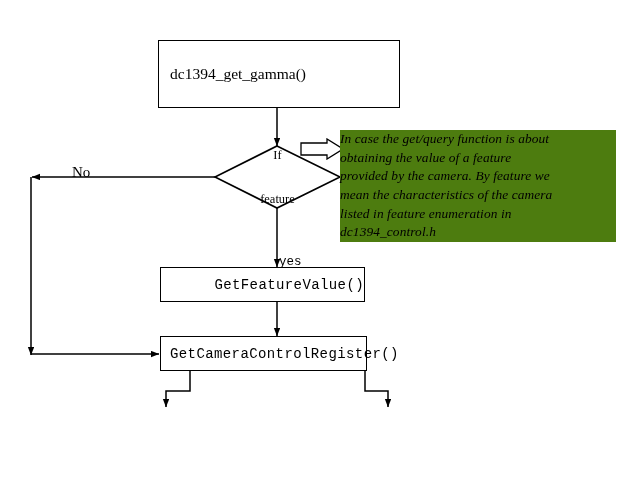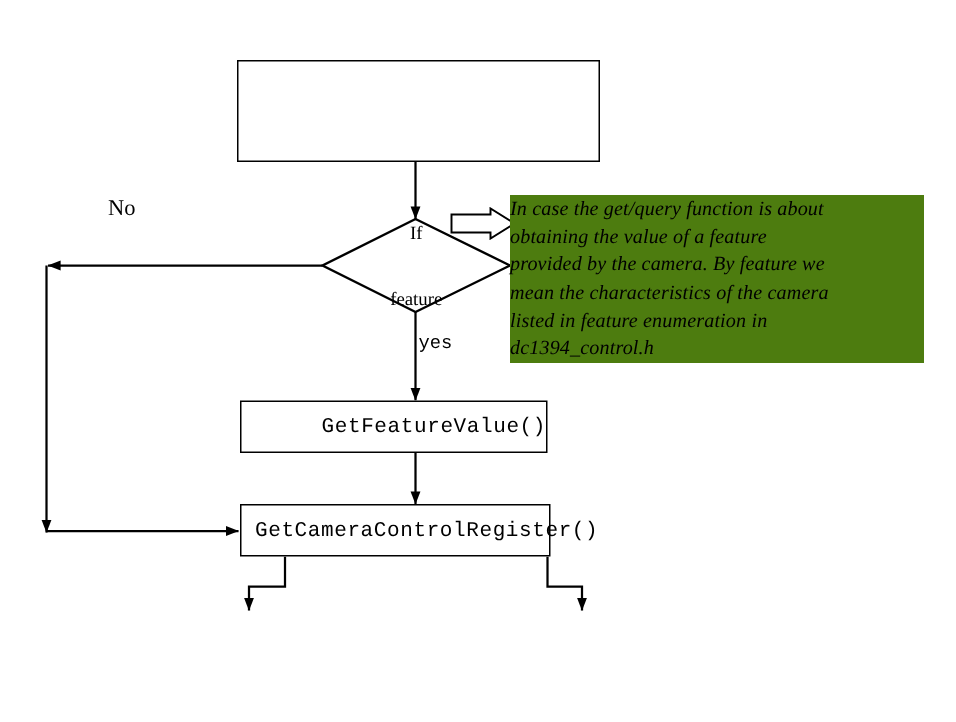--- a/index.html
+++ b/index.html
@@ -74,20 +74,21 @@
     font-size: 12.5px;
     line-height: 1.45;
     color: #000;
     pointer-events: none;
   }
 
   .edge-label {
     position: absolute;
     color: #000;
     white-space: pre;
+    margin-top: 33px;
   }
   #label-no {
     font-family: "Liberation Serif", "DejaVu Serif", serif;
     font-size: 15px;
     left: 72px;
     top: 131px;
   }
   #label-yes {
     font-family: "Liberation Mono", "DejaVu Sans Mono", monospace;
     font-size: 12.5px;
@@ -143,20 +144,21 @@
 
     <path d="M190,371 L190,391 L166,391 L166,407" fill="none" stroke="#000" stroke-width="1.5" marker-end="url(#ah)"></path>
 
     <path d="M365,371 L365,391 L388,391 L388,407" fill="none" stroke="#000" stroke-width="1.5" marker-end="url(#ah)"></path>
 
     <polygon points="277,146 340,177 277,208 215,177" fill="#ffffff" stroke="#000000" stroke-width="1.6"></polygon>
   </svg>
 
   <div class="node node-serif" id="start-box" style="left:158px; top:40px; width:242px; height:68px;">
     <div>
+      <span class="txt">dc1394_get_gamma()</span>
     </div>
   </div>
 
   <div id="decision" style="left:215px; top:146px; width:125px; height:62px;">
     <div class="dia-label">
       <span>If</span>
       <span>feature</span>
     </div>
   </div>
 

